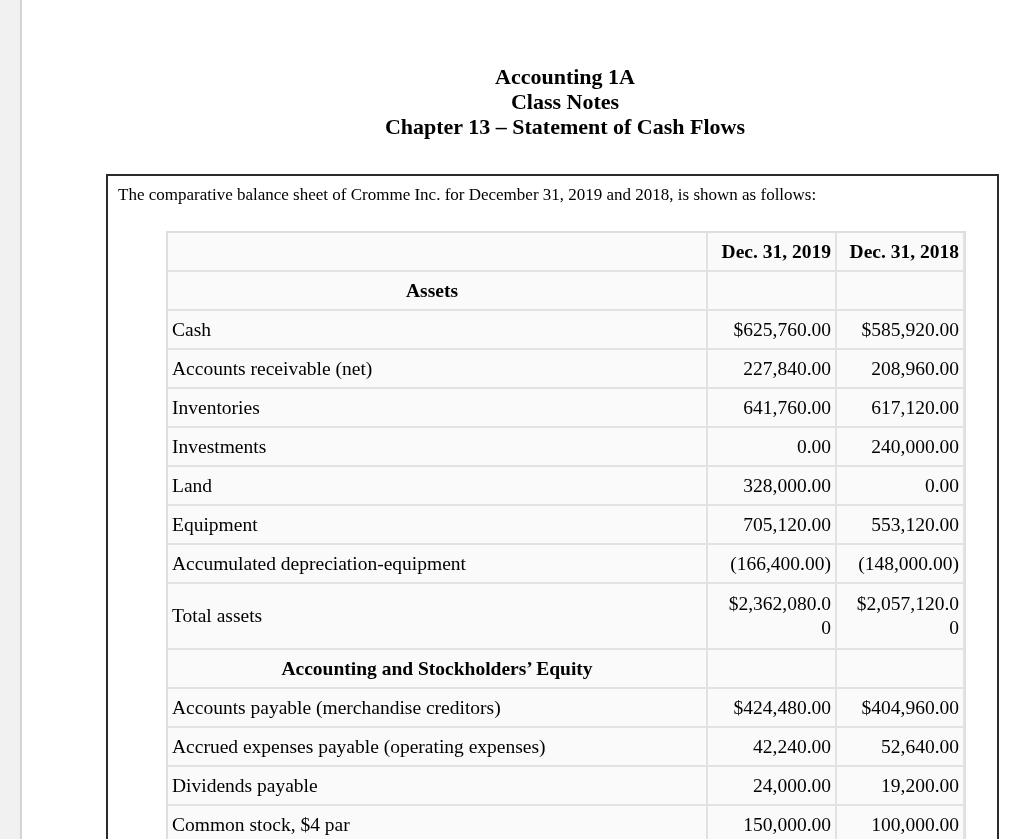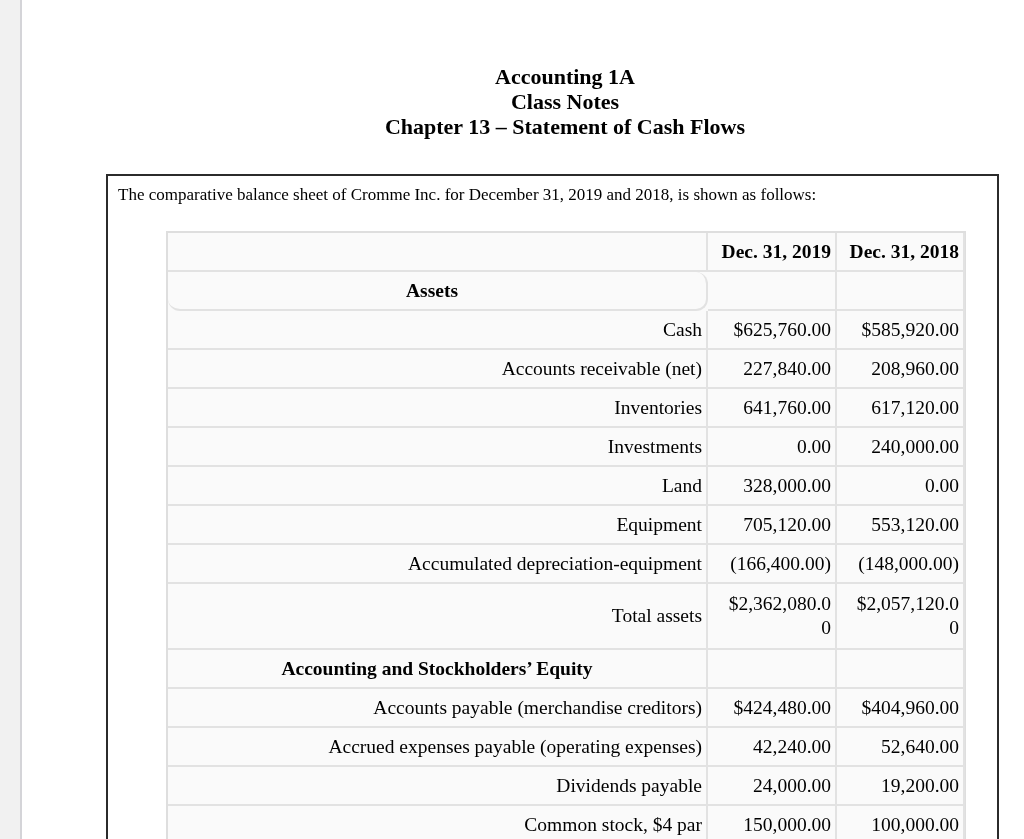--- a/index.html
+++ b/index.html
@@ -54,28 +54,28 @@
       font-size: 19.5px;
     }
     table.bs td {
       border-right: 2px solid #e2e2e2;
       border-bottom: 2px solid #e2e2e2;
       padding: 0 4px 0 4px;
       vertical-align: middle;
       line-height: 24px;
       box-sizing: border-box;
     }
-    table.bs td.label { width: 540px; text-align: right; }
+    table.bs td.label { width: 540px; text-align: left; }
     table.bs td.num { width: 129px; text-align: right; }
     table.bs td.num2 { width: 128px; text-align: right; }
     table.bs tr { height: 39px; }
     table.bs tr.tall { height: 66px; }
     table.bs td.hdr { font-weight: bold; text-align: right; white-space: nowrap; }
     table.bs td.section { font-weight: bold; text-align: center; }
-    table.bs td.assets-hdr { font-weight: bold; text-align: left; padding-left: 238px; border-radius: 12px; }
+    table.bs td.assets-hdr { font-weight: bold; text-align: left; padding-left: 238px; }
     .total-val { line-height: 32px; }
   </style>
 </head>
 <body>
 
 <div class="gutter"></div>
 
 <div class="heading-wrap">
   <div>Accounting 1A</div>
   <div>Class Notes</div>

